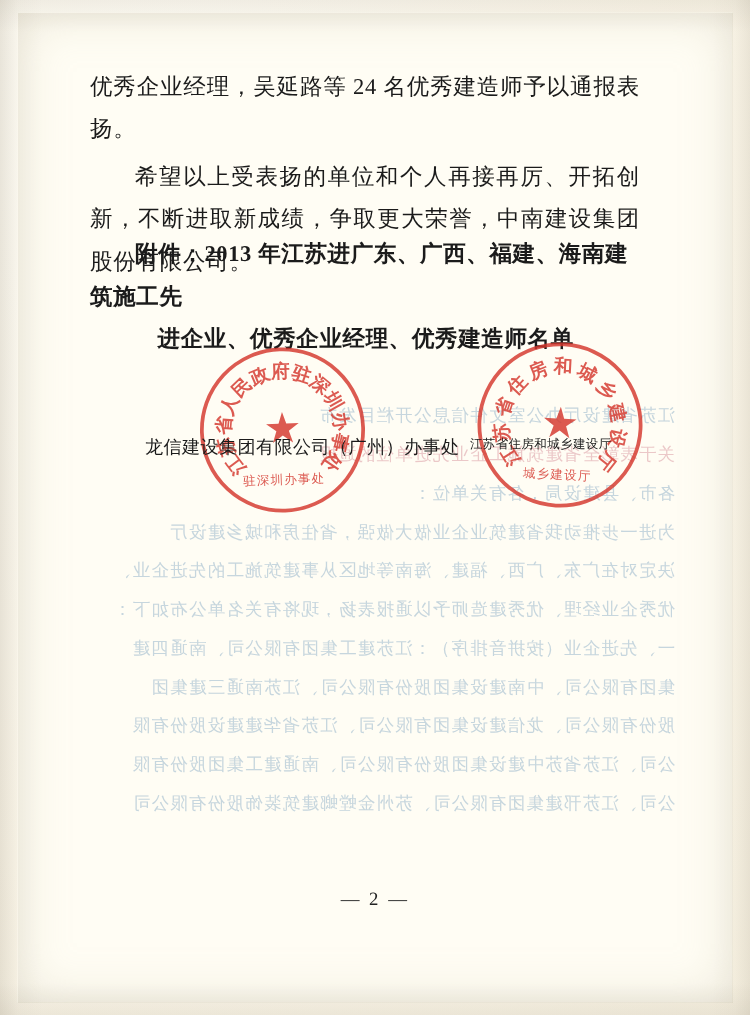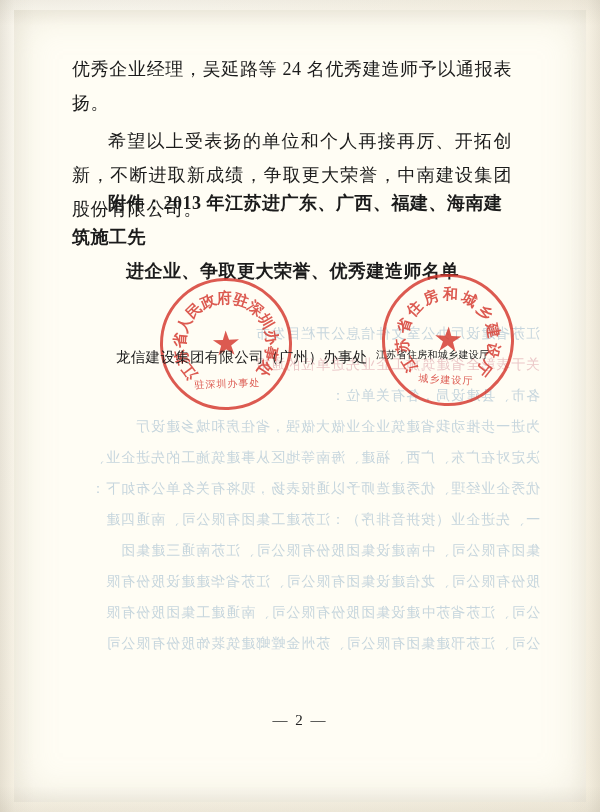--- a/index.html
+++ b/index.html
@@ -230,21 +230,21 @@
     <div class="bline">公司、江苏邗建集团有限公司、苏州金螳螂建筑装饰股份有限公司</div>
   </div>
 
   <div class="body-text">
     <p class="para">优秀企业经理，吴延路等 24 名优秀建造师予以通报表扬。</p>
     <p class="para indent2">希望以上受表扬的单位和个人再接再厉、开拓创新，不断进取新成绩，争取更大荣誉，中南建设集团股份有限公司。</p>
   </div>
 
   <div class="attach-block">
     <div class="attach-line1">附件：2013 年江苏进广东、广西、福建、海南建筑施工先</div>
-    <div class="attach-line2">进企业、争取更大荣誉、优秀建造师名单</div>
+    <div class="attach-line2">进企业、优秀企业经理、优秀建造师名单</div>
   </div>
 
   <div class="sig-area">
 
     <div class="seal seal-1">
       <div class="ring-text">
           <span style="transform: translate(-37.7px, 26.4px) rotate(-125deg);">江</span>
           <span style="transform: translate(-44.6px, 11.3px) rotate(-104.2deg);">苏</span>
           <span style="transform: translate(-45.7px, -5.3px) rotate(-83.3deg);">省</span>
           <span style="transform: translate(-40.8px, -21.2px) rotate(-62.5deg);">人</span>

